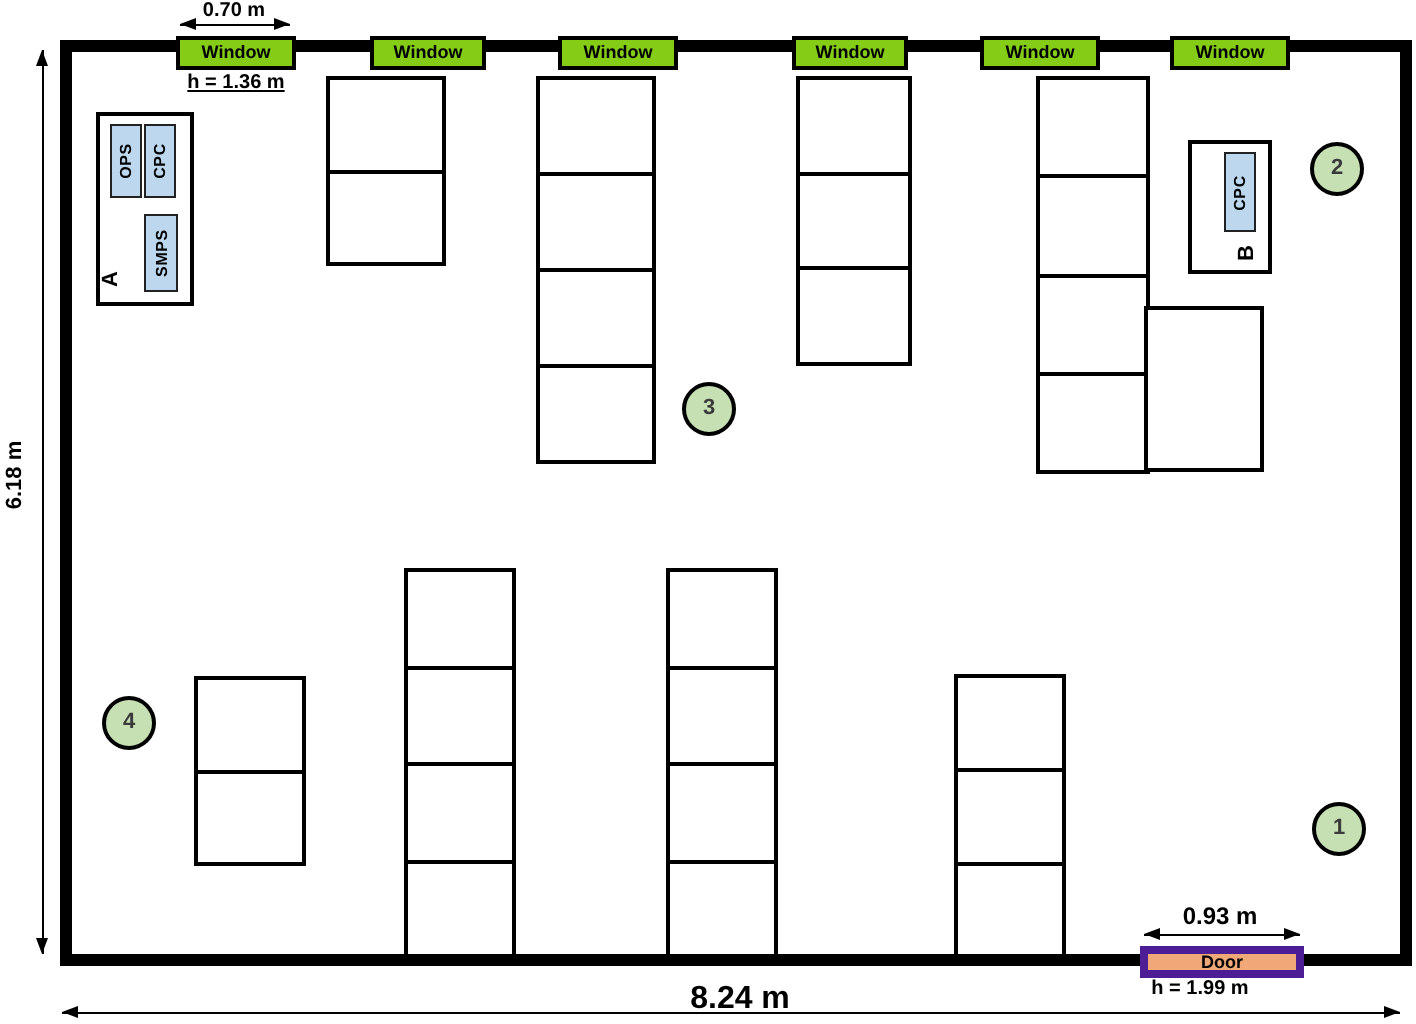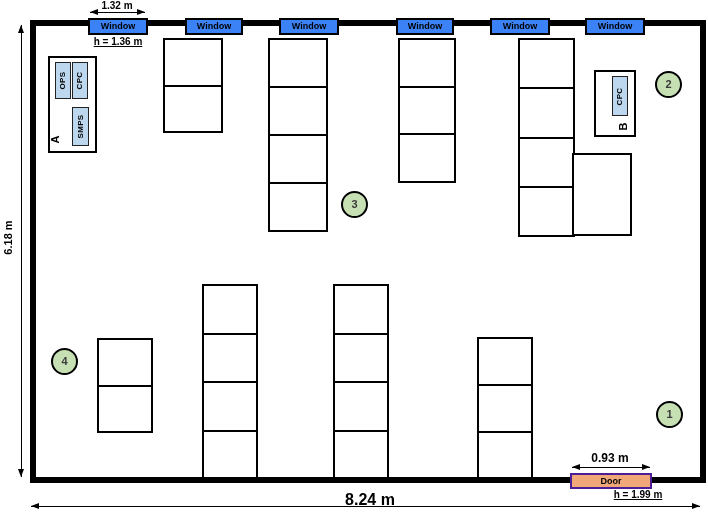--- a/index.html
+++ b/index.html
@@ -7,27 +7,27 @@
     position:relative;width:708px;height:512px;background:#fff;overflow:hidden;
     font-family:"Liberation Sans", sans-serif;color:#000;
   }
   
   .room{
     position:absolute;left:30px;top:20px;width:676px;height:463px;
     border:6px solid #000;box-sizing:border-box;z-index:4;pointer-events:none;
   }
   
   .window{
-    position:absolute;top:18px;height:17px;background:#3b82f6;border:2px solid #000;
+    position:absolute;top:18px;height:17px;background:#84cc16;border:2px solid #000;
     box-sizing:border-box;z-index:6;display:flex;align-items:center;justify-content:center;
     font-size:9px;font-weight:600;line-height:1;
   }
   .door{
     position:absolute;left:570px;top:473px;width:82px;height:16px;background:#f0a878;
-    border:2px solid #4c1d95;box-sizing:border-box;z-index:6;display:flex;align-items:center;
+    border:4px solid #4c1d95;box-sizing:border-box;z-index:6;display:flex;align-items:center;
     justify-content:center;font-size:9px;font-weight:600;line-height:1;
   }
   
   .desk{
     position:absolute;background:#fff;border:2.5px solid #000;box-sizing:border-box;
     display:flex;flex-direction:column;z-index:2;
   }
   .desk .cell{flex:1;border-bottom:2.5px solid #000;}
   .desk .cell:last-child{border-bottom:none;}
   
@@ -70,21 +70,21 @@
     border-top:8px solid #000;border-left:3.5px solid transparent;border-right:3.5px solid transparent;
   }
   
   .dim{position:absolute;font-weight:600;text-align:center;line-height:1;z-index:5;}
 </style>
 </head>
 <body>
 
 <div class="canvas">
 
-  <div class="dim" style="left:87px;top:1px;width:60px;font-size:10px;">1.32 m</div>
+  <div class="dim" style="left:87px;top:1px;width:60px;font-size:10px;">0.70 m</div>
   <div class="arrow-h" style="left:90px;top:12px;width:55px;"></div>
 
   <div class="room"></div>
 
   <div class="window" style="left:88px;width:60px;">
       <span>Window</span>
     </div>
   <div class="window" style="left:185px;width:58px;">
       <span>Window</span>
     </div>
@@ -181,21 +181,21 @@
     </div>
   <div class="marker" style="left:51px;top:348px;">
       <span>4</span>
     </div>
 
   <div class="dim" style="left:580px;top:452px;width:60px;font-size:12px;">0.93 m</div>
   <div class="arrow-h" style="left:572px;top:467px;width:78px;"></div>
   <div class="door">
       <span>Door</span>
     </div>
-  <div class="dim" style="left:603px;top:490px;width:70px;font-size:10px;text-decoration:underline;">h = 1.99 m</div>
+  <div class="dim" style="left:565px;top:490px;width:70px;font-size:10px;">h = 1.99 m</div>
 
   <div class="arrow-v" style="left:21px;top:25px;height:452px;"></div>
   <div class="dim" style="left:-20px;top:232px;width:56px;font-size:11px;transform:rotate(-90deg);">6.18 m</div>
 
   <div class="dim" style="left:340px;top:492px;width:60px;font-size:16px;">8.24 m</div>
   <div class="arrow-h" style="left:31px;top:506px;width:669px;"></div>
 
 </div>
 
 </body></html>

